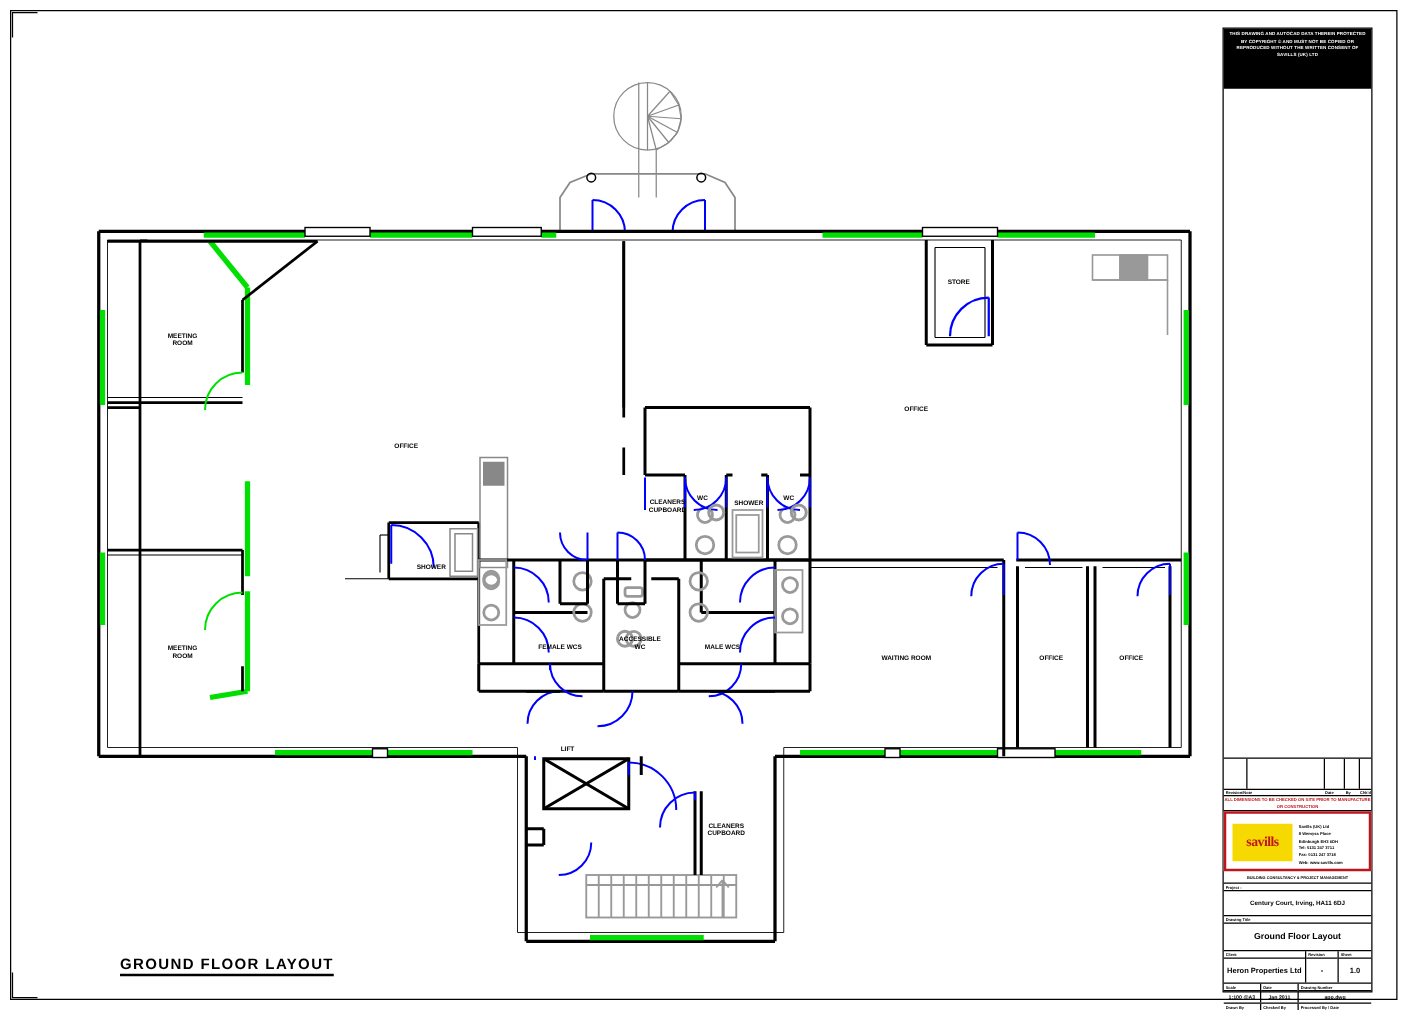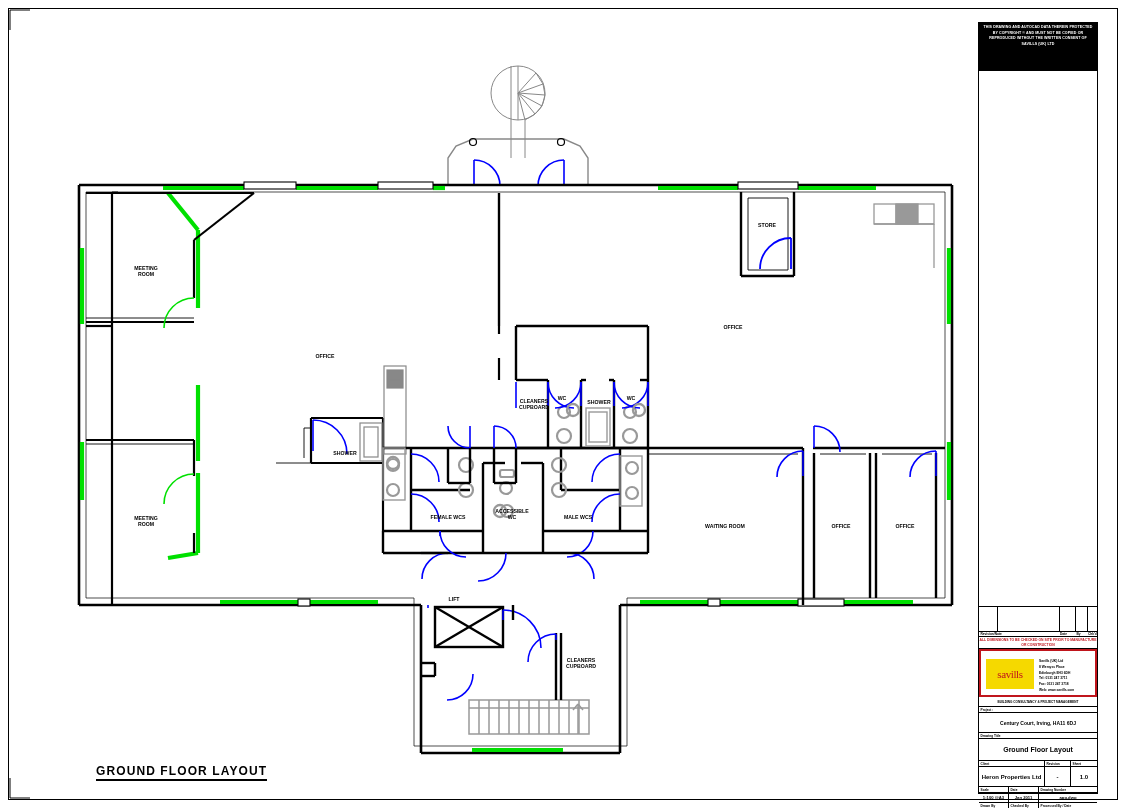--- a/index.html
+++ b/index.html
@@ -31,21 +31,21 @@
     box-sizing:border-box;font-size:3.2px;font-weight:bold;color:#000;}
   .revhead span{position:absolute;top:0.3px;}
 
   .warn{position:absolute;left:0;top:614px;width:118px;height:12px;border-bottom:1px solid #000;box-sizing:border-box;
     color:#c0151c;font-size:3.4px;font-weight:bold;text-align:center;line-height:1.5;padding-top:1px;}
 
   .logobox{position:absolute;left:0;top:626px;width:118px;height:48px;border:2px solid #c0151c;box-sizing:border-box;
     background:#fff;}
   .logomark{position:absolute;left:5px;top:8px;width:48px;height:30px;background:#f5d900;
     display:flex;align-items:center;justify-content:center;}
-  .logomark span{color:#c0151c;font-size:11px;font-weight:normal;letter-spacing:-.4px;font-family:"Liberation Serif",serif;}
+  .logomark span{color:#c0151c;font-size:11px;font-weight:bold;letter-spacing:-.4px;font-family:"Liberation Serif",serif;}
   .logoaddr{position:absolute;left:58px;top:8px;width:56px;font-size:3.3px;font-weight:bold;line-height:1.75;color:#000;}
 
   .consult{position:absolute;left:0;top:674px;width:118px;height:10px;border-bottom:1px solid #000;box-sizing:border-box;
     font-size:3.1px;font-weight:bold;text-align:center;padding-top:2.5px;}
 
   .fieldrow{position:absolute;left:0;width:118px;box-sizing:border-box;border-bottom:1px solid #000;}
   .fieldlbl{font-size:3.2px;font-weight:bold;padding:0.6px 0 0 1.5px;border-bottom:1px solid #000;height:5.5px;box-sizing:border-box;}
   .fieldval{font-size:7px;font-weight:bold;text-align:center;display:flex;align-items:center;justify-content:center;}
 
   .splitrow{position:absolute;left:0;width:118px;box-sizing:border-box;display:flex;border-bottom:1px solid #000;}

